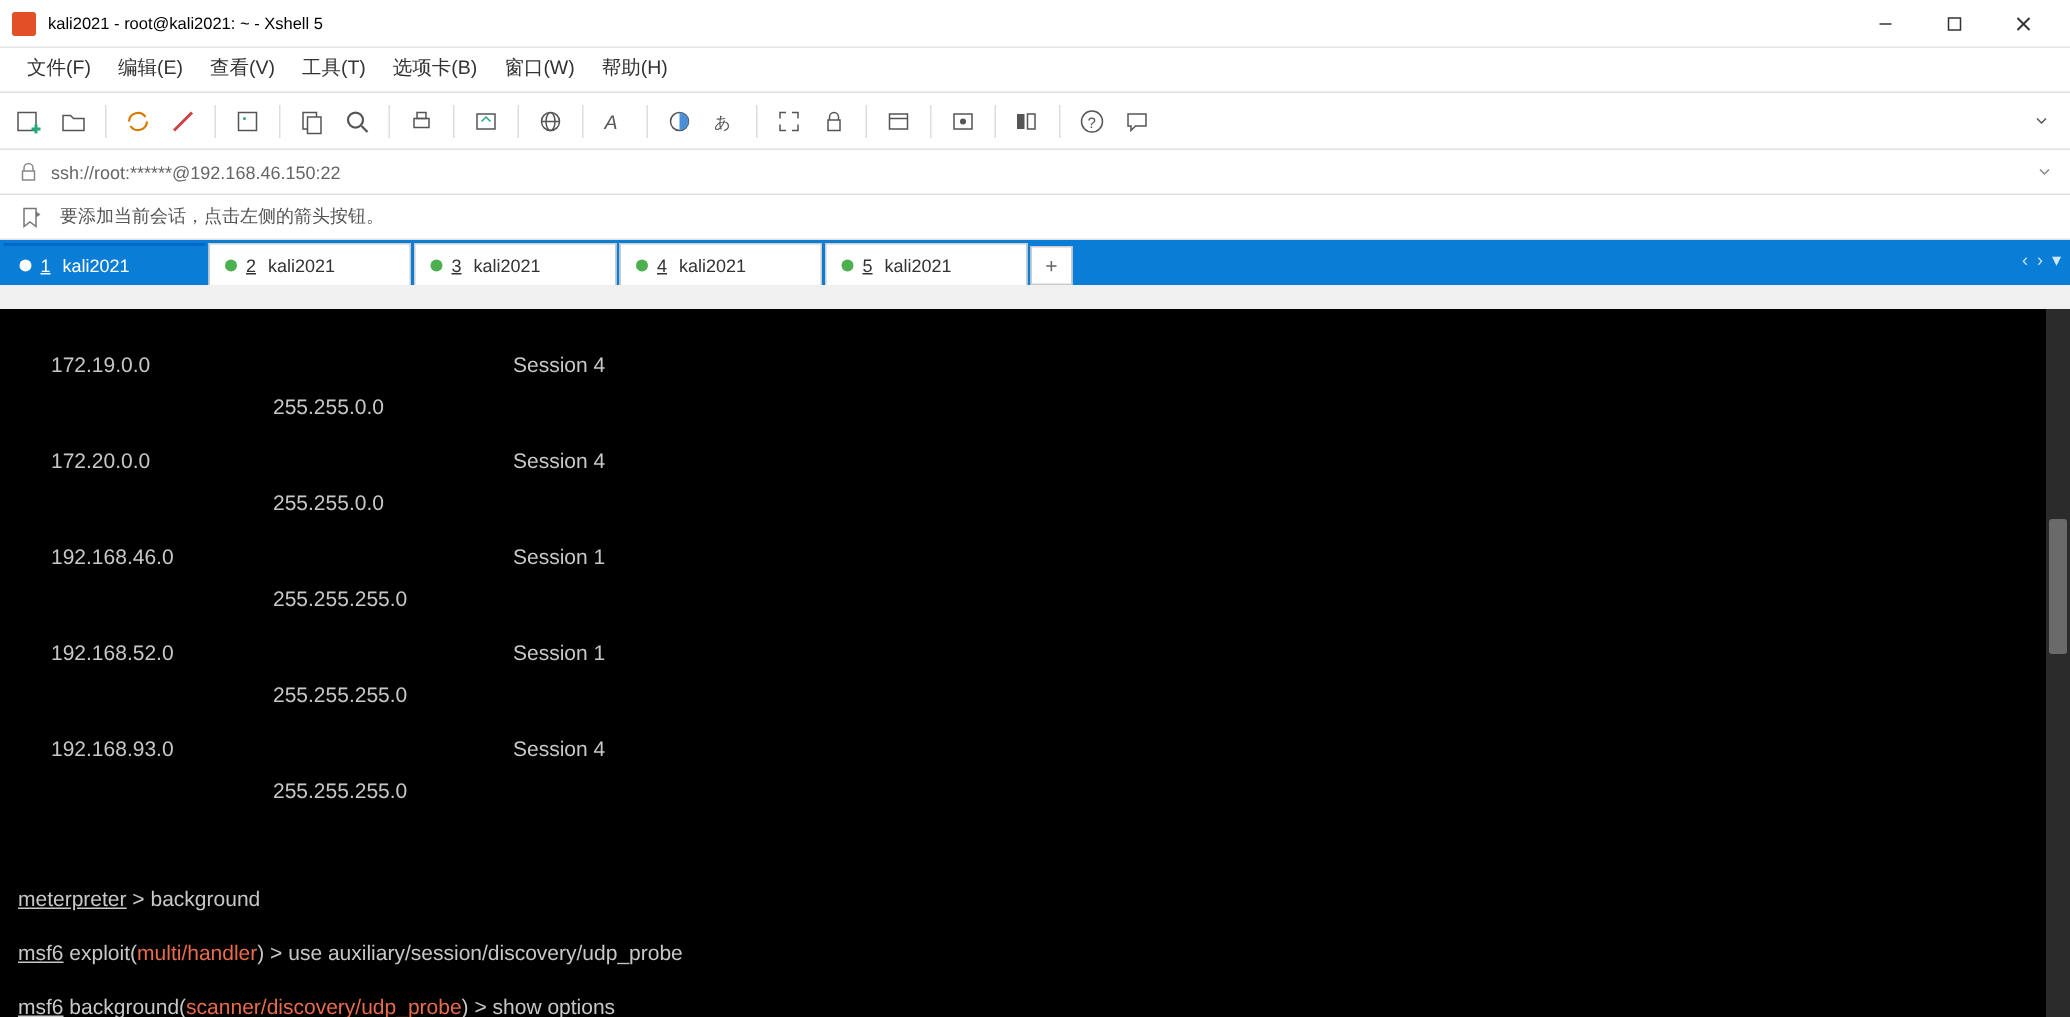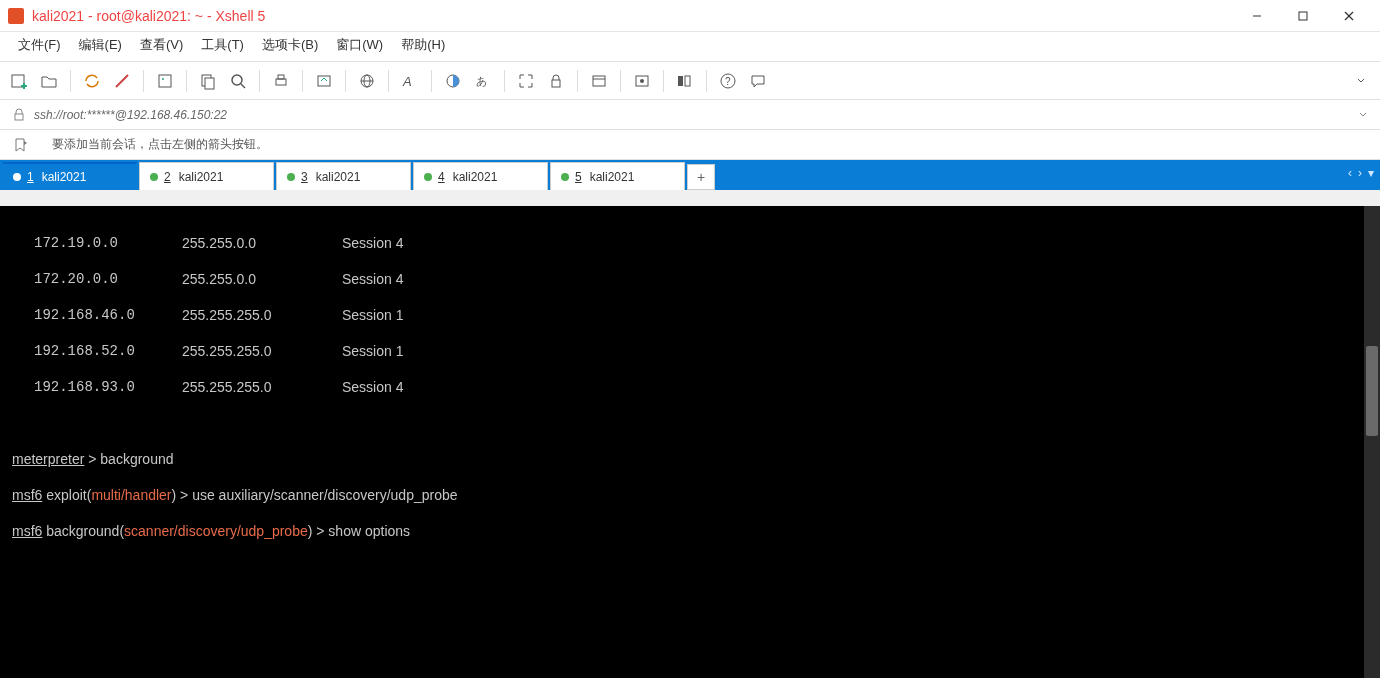--- a/index.html
+++ b/index.html
@@ -1,47 +1,47 @@
 <!DOCTYPE html>
 <html><head>
 <meta charset="utf-8">
 <style>
 * { margin:0; padding:0; box-sizing:border-box; font-family:"Segoe UI","Microsoft YaHei",Arial,sans-serif; }
 body { width:1380px; height:678px; background:#f0f0f0; overflow:hidden; position:relative; }
 .titlebar { height:32px; background:#fff; display:flex; align-items:center; padding:0 8px; border-bottom:1px solid #e5e5e5; }
 .titlebar .app-icon { width:16px; height:16px; background:#e34f26; border-radius:2px; margin-right:8px; }
-.titlebar .title { font-size:14px; color:#ef4444; flex:1; }
+.titlebar .title { font-size:11px; color:#000000; flex:1; }
 .win-controls { display:flex; gap:0; }
 .win-btn { width:46px; height:32px; display:flex; align-items:center; justify-content:center; color:#333; font-size:10px; }
 .menubar { height:30px; background:#fff; display:flex; align-items:flex-start; padding:0 10px; gap:2px; border-bottom:1px solid #e0e0e0; }
 .menu-item { font-size:13px; color:#333; padding:4px 8px; }
 .toolbar { height:38px; background:#fff; display:flex; align-items:center; padding:0 8px; gap:8px; border-bottom:1px solid #e0e0e0; }
 .tb-btn { width:22px; height:22px; display:flex; align-items:center; justify-content:center; color:#555; }
 .tb-sep { width:1px; height:22px; background:#ddd; margin:0 2px; }
-.addressbar { height:30px; background:#fff; display:flex; align-items:center; padding:0 12px; gap:8px; border-bottom:1px solid #e0e0e0; font-size:12px; color:#666;font-style:italic; }
+.addressbar { height:30px; background:#fff; display:flex; align-items:center; padding:0 12px; gap:8px; border-bottom:1px solid #e0e0e0; font-size:12px; color:#666; }
 .lock-icon { width:14px; height:14px; }
 .addressbar .chevron { margin-left:auto; }
-.infobar { height:30px; background:#fff; display:flex; align-items:center; padding:0 12px; gap:24px; border-bottom:1px solid #e0e0e0; font-size:12px; color:#555; }
+.infobar { height:30px; background:#fff; display:flex; align-items:center; padding:0 12px; gap:12px; border-bottom:1px solid #e0e0e0; font-size:12px; color:#555; }
 .tabstrip { height:30px; background:#0a7dd6; display:flex; align-items:flex-end; padding:0 2px; position:relative; }
 .tab { height:28px; min-width:135px; background:#fff; display:flex; align-items:center; padding:0 10px; font-size:12px; color:#333; border:1px solid #ccc; border-bottom:none; margin-right:2px; gap:6px; }
 .tab.active { background:#0a7dd6; color:#fff; border-color:#0a7dd6; border-top:2px solid #06c; }
 .tab .dot { width:8px; height:8px; border-radius:50%; background:#4caf50; }
 .tab.active .dot { background:#fff; }
 .tab .num { margin-right:2px; }
 .tab.active .num { text-decoration:underline; }
 .tab:not(.active) .num { text-decoration:underline; }
 .newtab { width:28px; height:26px; background:#fff; border:1px solid #ccc; display:flex; align-items:center; justify-content:center; font-size:14px; color:#666; }
 .tab-nav { position:absolute; right:6px; top:6px; display:flex; gap:6px; color:#cfe7ff; font-size:12px; }
 .terminal { position:absolute; left:0; right:0; top:206px; bottom:0; background:#000; color:#c7c7c7; font-family:Consolas,"Courier New",monospace; font-size:14px; line-height:18px; padding:10px 12px; white-space:pre; overflow:hidden; }
 .terminal .scroll { position:absolute; right:0; top:0; bottom:0; width:16px; background:#2b2b2b; }
 .terminal .scroll .thumb { position:absolute; left:2px; right:2px; top:140px; height:90px; background:#6a6a6a; border-radius:2px; }
 .mono-row { display:flex; }
 .cell { display:inline-block; }
-.col-a { width:170px;font-family:Liberation Mono, monospace; }
-.col-b { width:160px; }
+.col-a { width:170px; }
+.col-b { width:160px;margin-top:28px; }
 .col-c { width:120px; }
 .u { text-decoration:underline; }
 .red { color:#e86b4a;text-align:center; }
 .blue { color:#4fa8ff; }
 svg { display:block; }
 </style>
 </head>
 <body>
 
 <div class="titlebar">
@@ -274,21 +274,21 @@
 </div>
 
 <div class="terminal">
 <div class="mono-row"><span class="cell col-a" style="padding-left:22px">172.19.0.0</span><span class="cell col-b">255.255.0.0</span><span class="cell col-c">Session 4</span></div>
 <div class="mono-row"><span class="cell col-a" style="padding-left:22px">172.20.0.0</span><span class="cell col-b">255.255.0.0</span><span class="cell col-c">Session 4</span></div>
 <div class="mono-row"><span class="cell col-a" style="padding-left:22px">192.168.46.0</span><span class="cell col-b">255.255.255.0</span><span class="cell col-c">Session 1</span></div>
 <div class="mono-row"><span class="cell col-a" style="padding-left:22px">192.168.52.0</span><span class="cell col-b">255.255.255.0</span><span class="cell col-c">Session 1</span></div>
 <div class="mono-row"><span class="cell col-a" style="padding-left:22px">192.168.93.0</span><span class="cell col-b">255.255.255.0</span><span class="cell col-c">Session 4</span></div>
 <div>&nbsp;</div>
 <div><span class="u">meterpreter</span><span> &gt; </span><span>background</span></div>
-<div><span class="u">msf6</span><span> exploit(</span><span class="red">multi/handler</span><span>) &gt; </span><span>use auxiliary/scanner/discovery/udp_probe</span></div>
+<div><span class="u">msf6</span><span> exploit(</span><span class="red">multi/handler</span><span>) &gt; </span><span>use auxiliary/session/discovery/udp_probe</span></div>
 <div><span class="u">msf6</span><span> background(</span><span class="red">scanner/discovery/udp_probe</span><span>) &gt; </span><span>show options</span></div>
 <div>&nbsp;</div>
 <div>&nbsp;</div>
 
 
 
 
 
 
 

